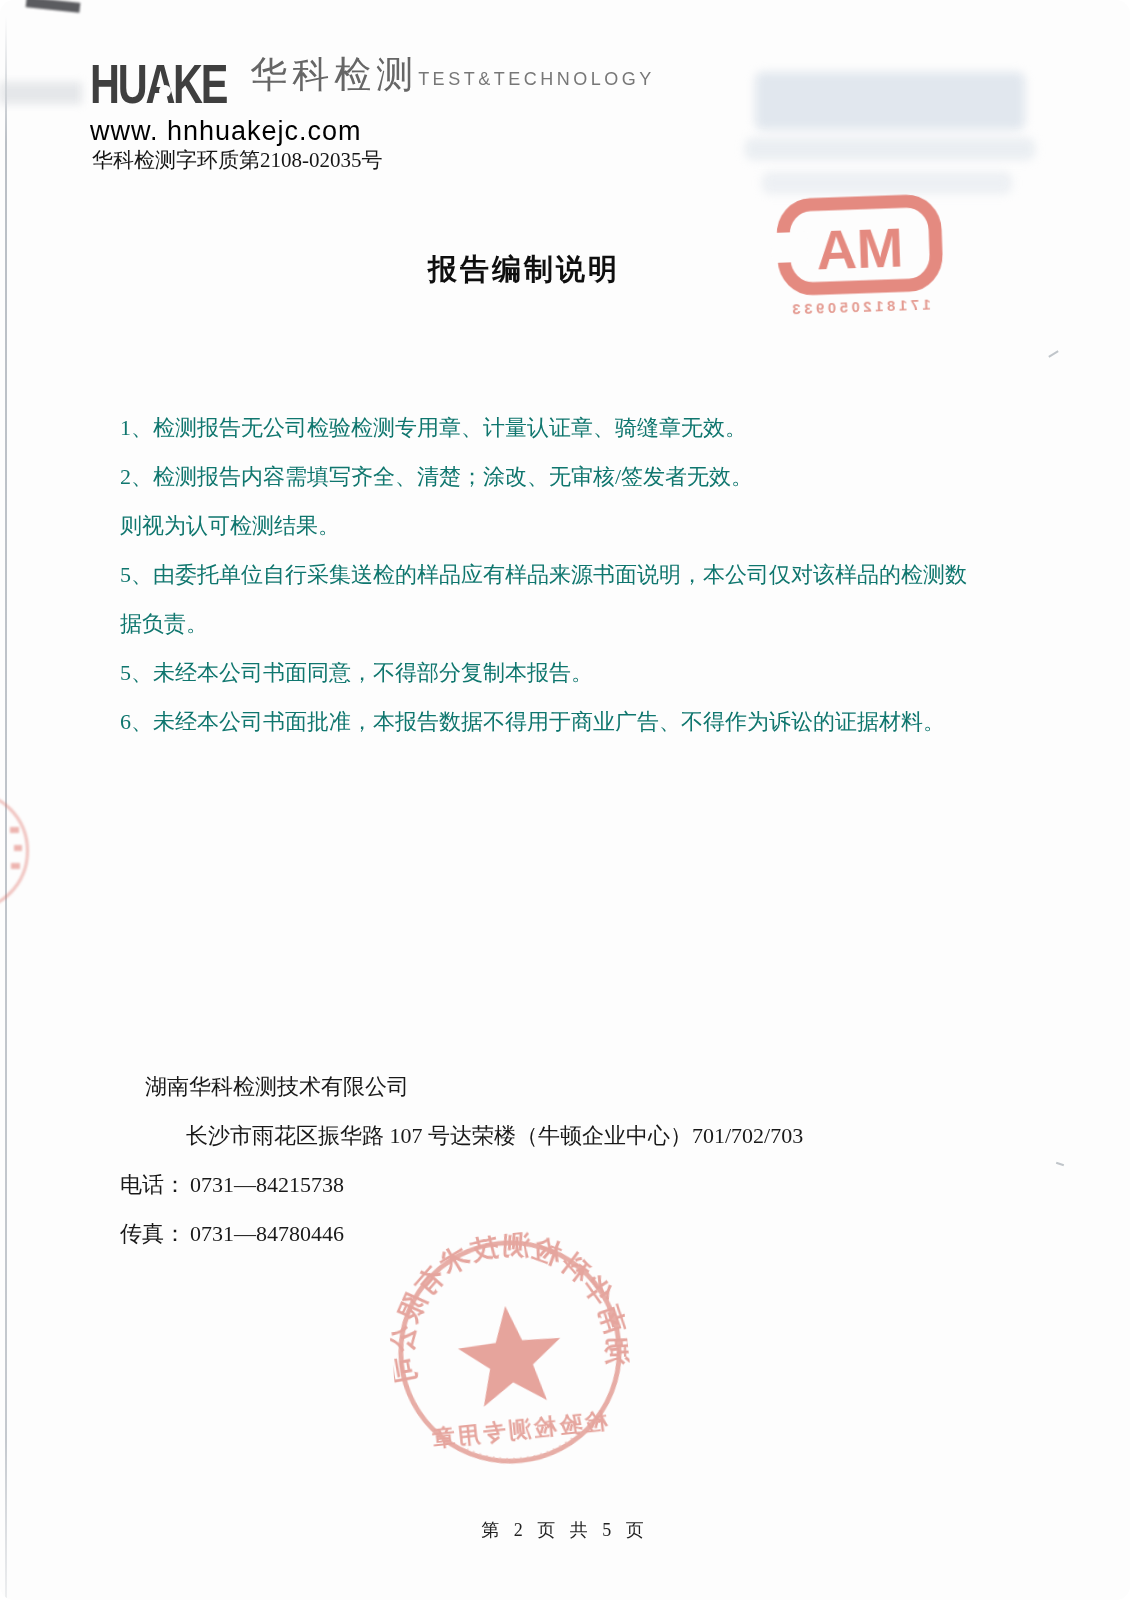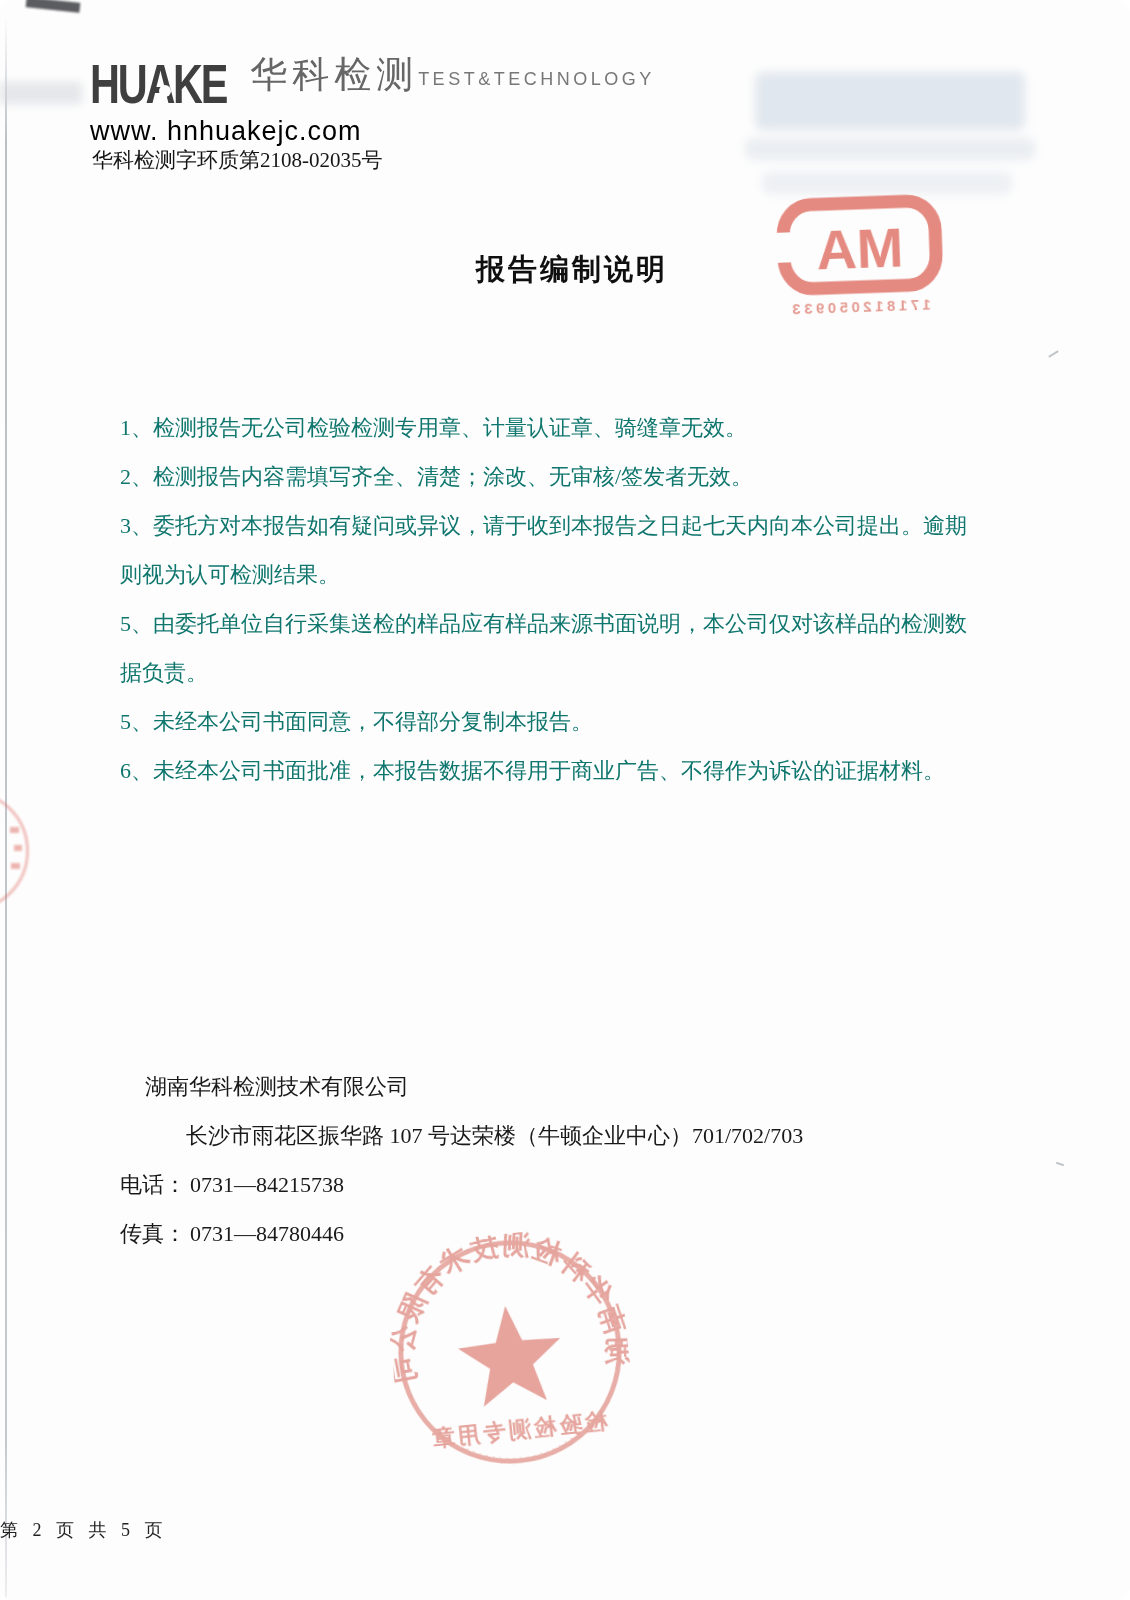--- a/index.html
+++ b/index.html
@@ -58,21 +58,20 @@
   .logo-site{
     font-family:"Liberation Sans","DejaVu Sans",sans-serif;
     font-size:27px;font-weight:500;color:#000000;letter-spacing:1px;margin-top:4px;
   }
   .cert-no{position:absolute;left:92px;top:146px;font-size:21px;color:#151515;}
   
   .title{
     position:absolute;left:0;top:250px;width:1048px;margin:0;
     text-align:center;font-size:29px;font-weight:700;letter-spacing:3px;color:#0f0f0f;
     font-family:"Liberation Sans","DejaVu Sans",sans-serif;
-    padding-left:48px;
   }
   
   .cma{
     position:absolute;left:770px;top:196px;width:176px;
     display:flex;flex-direction:column;align-items:center;
     transform:scaleX(-1) rotate(2deg);
     opacity:.8;filter:blur(.4px);
   }
   .cma-number{
     font-family:"Liberation Sans","DejaVu Sans",sans-serif;
@@ -97,21 +96,21 @@
   .edge-seal{
     position:absolute;left:-93px;top:790px;width:116px;height:116px;border-radius:50%;
     border:3px solid rgba(225,120,110,.45);filter:blur(.8px);
   }
   .edge-seal-mark{position:absolute;background:rgba(222,110,100,.5);filter:blur(.6px);}
   .em1{left:100px;top:34px;width:9px;height:6px;}
   .em2{left:104px;top:52px;width:8px;height:6px;}
   .em3{left:101px;top:70px;width:9px;height:6px;}
   
   .footer{
-    position:absolute;left:0;top:1518px;width:1130px;text-align:left;
+    position:absolute;left:0;top:1518px;width:1130px;text-align:center;
     font-size:18px;letter-spacing:5px;color:#222;
   }
 </style>
 </head>
 <body>
 
 <div class="page">
 
   <div class="edge-line"></div>
   <div class="corner-smudge"></div>
@@ -143,21 +142,20 @@
       <rect x="8" y="7" width="152" height="84" rx="28" ry="30" fill="none" stroke="#df6e62" stroke-width="13"></rect>
       <rect x="136" y="34" width="36" height="30" fill="#fdfdfd"></rect>
       <text x="84" y="72" text-anchor="middle" font-family="Liberation Sans, DejaVu Sans, sans-serif" font-size="56" font-weight="900" fill="#df6e62">MA</text>
     </svg>
     <div class="cma-number">171812050933</div>
   </div>
 
   <main class="notes">
     <div class="note-line">1、检测报告无公司检验检测专用章、计量认证章、骑缝章无效。</div>
     <div class="note-line">2、检测报告内容需填写齐全、清楚；涂改、无审核/签发者无效。</div>
-    <div class="note-line">3、委托方对本报告如有疑问或异议，请于收到本报告之日起七天内向本公司提出。逾期</div>
     <div class="note-line">则视为认可检测结果。</div>
     <div class="note-line">5、由委托单位自行采集送检的样品应有样品来源书面说明，本公司仅对该样品的检测数</div>
     <div class="note-line">据负责。</div>
     <div class="note-line">5、未经本公司书面同意，不得部分复制本报告。</div>
     <div class="note-line">6、未经本公司书面批准，本报告数据不得用于商业广告、不得作为诉讼的证据材料。</div>
   </main>
 
   <section class="company">
     <div class="c-line c-name">湖南华科检测技术有限公司</div>
     <div class="c-line c-indent">长沙市雨花区振华路 107 号达荣楼（牛顿企业中心）701/702/703</div>

